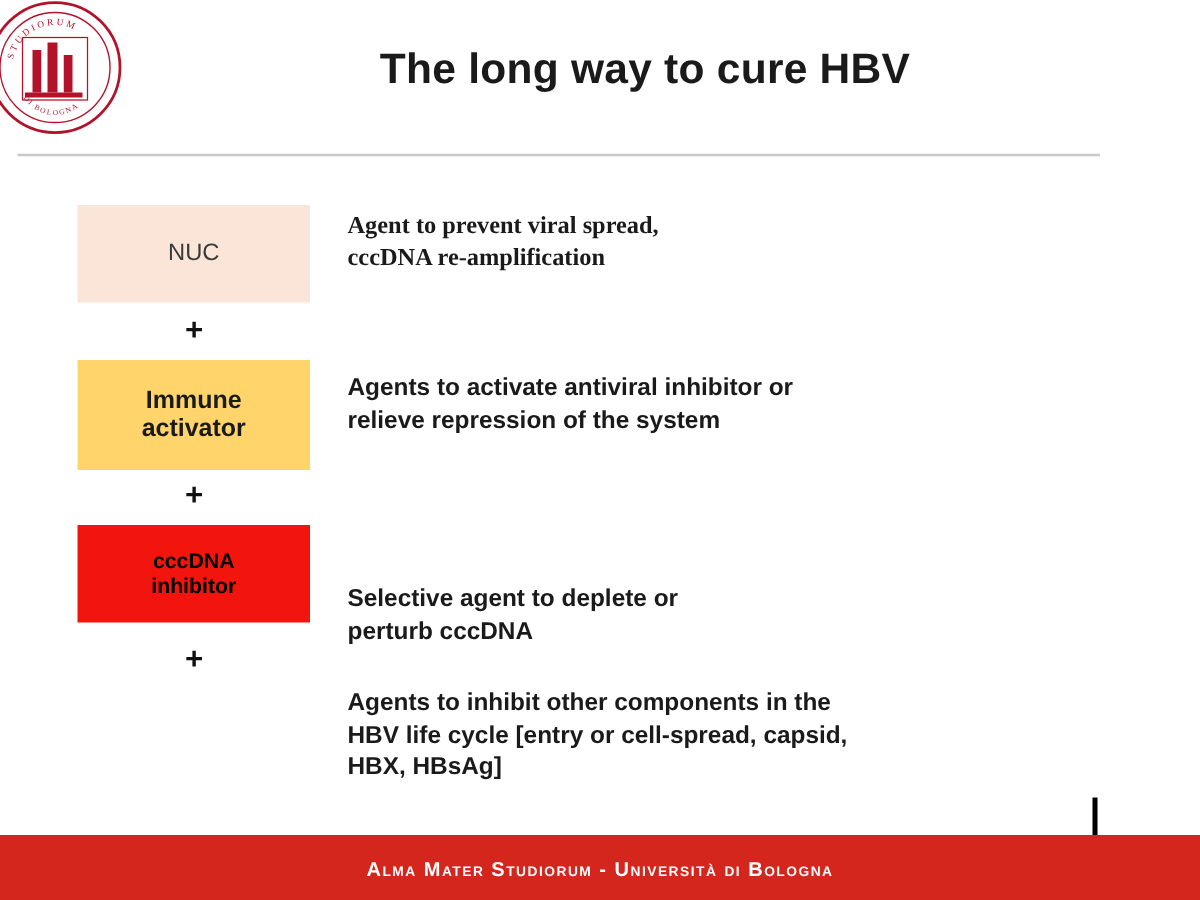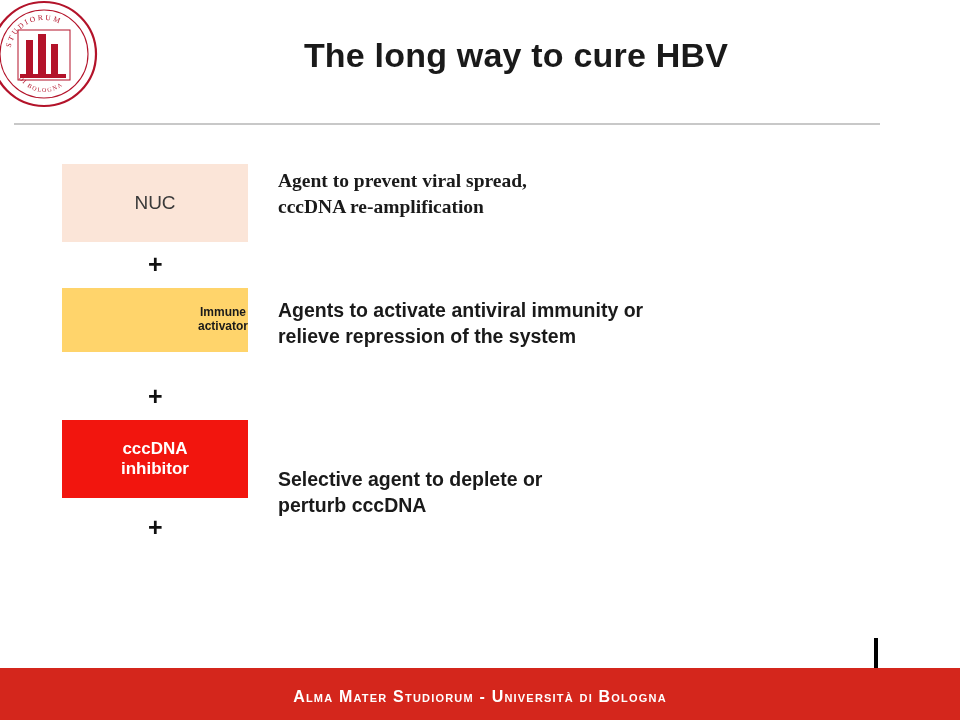--- a/index.html
+++ b/index.html
@@ -97,34 +97,33 @@
     background: #fbe5d8;
     color: #3a3a3a;
     font-size: 19px;
     font-weight: normal;
   }
   .desc-nuc { top: 28px; font-family: Liberation Serif, serif; }
   .plus-1 { top: 112px; }
 
   .box-immune {
     top: 148px;
-    height: 64px;
+    height: 88px;
     background: #ffd46b;
     color: #1a1a1a;
-    font-size: 12px;
-    justify-content: flex-end;
+    font-size: 20px;
   }
   .desc-immune { top: 158px; }
   .plus-2 { top: 244px; }
 
   .box-cccdna {
     top: 280px;
     height: 78px;
     background: #f2150e;
-    color: #ffffff;
+    color: #000000;
     font-size: 17px;
   }
   .desc-cccdna { top: 288px; margin-top: 39px; }
   .plus-3 { top: 375px; }
 
   .box-hbv {
     top: 408px;
     height: 76px;
     background: #c2201e;
     color: #ffffff;
@@ -205,30 +204,33 @@
     <span>NUC</span>
   </div>
   <div class="desc desc-nuc">Agent to prevent viral spread,
 cccDNA re-amplification</div>
   <div class="plus plus-1">+</div>
 
   <div class="box box-immune">
     <span style="white-space:pre-line">Immune
 activator</span>
   </div>
-  <div class="desc desc-immune">Agents to activate antiviral immunity or
+  <div class="desc desc-immune">Agents to activate antiviral inhibitor or
 relieve repression of the system</div>
   <div class="plus plus-2">+</div>
 
   <div class="box box-cccdna">
     <span style="white-space:pre-line">cccDNA
 inhibitor</span>
   </div>
   <div class="desc desc-cccdna">Selective agent to deplete or
 perturb cccDNA</div>
   <div class="plus plus-3">+</div>
 
+  <div class="desc desc-hbv">Agents to inhibit other components in the
+HBV life cycle [entry or cell-spread, capsid,
+HBX, HBsAg]</div>
 
 </div>
 
 <div class="footer-tick"></div>
 <div class="footer-bar"></div>
 <div class="footer-text">Alma Mater Studiorum - Università di Bologna</div>
 
 </body></html>

